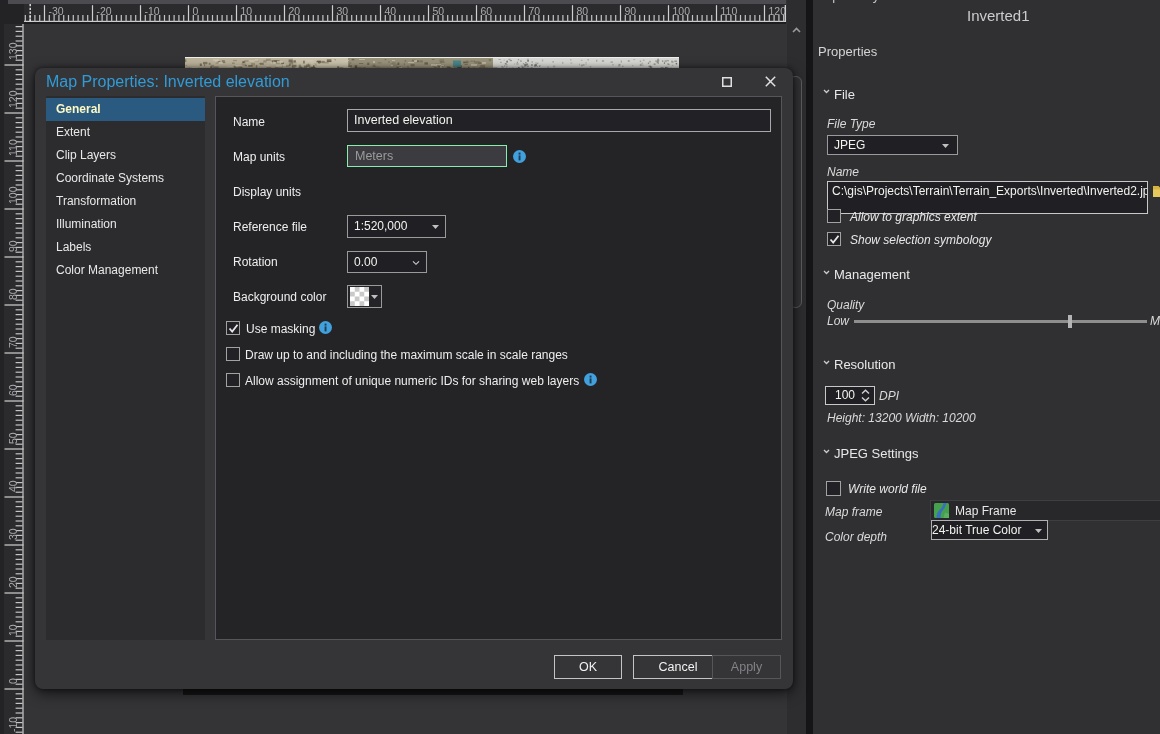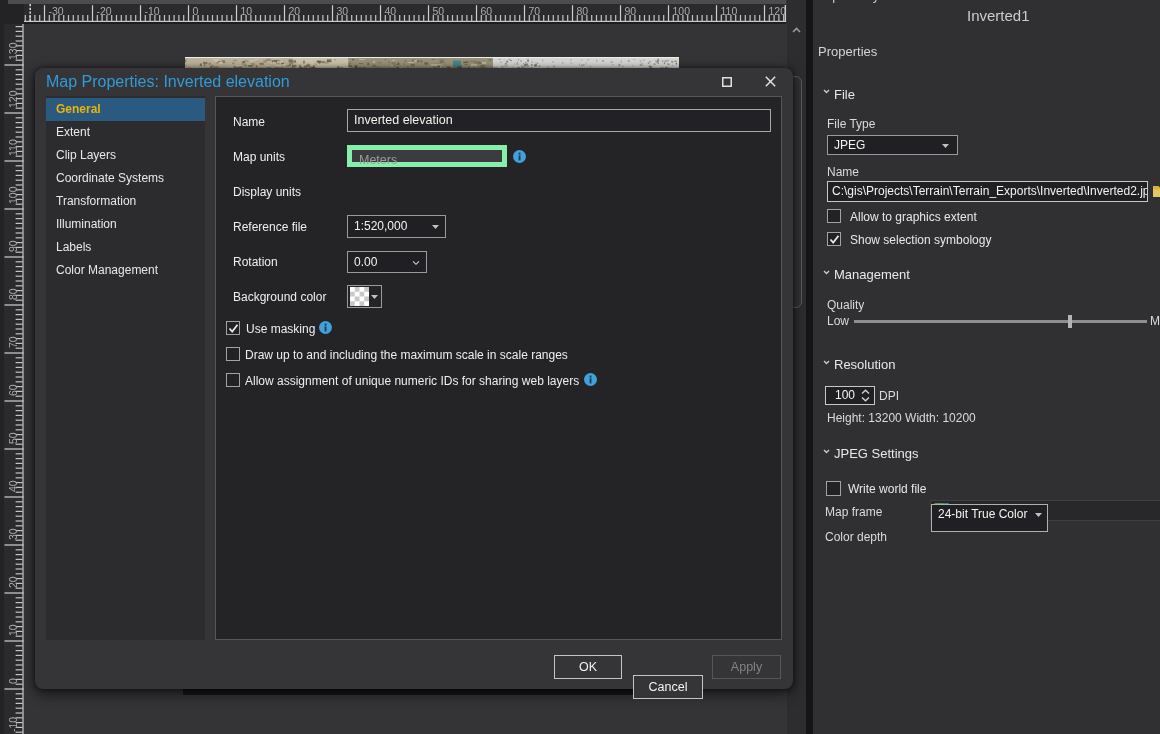--- a/index.html
+++ b/index.html
@@ -1,20 +1,20 @@
 <!DOCTYPE html>
 <html><head><meta charset="utf-8">
 <style>
 * { margin:0; padding:0; box-sizing:border-box; }
 html,body { width:1160px; height:734px; overflow:hidden; background:#343437;
   font-family:"Liberation Sans", sans-serif; }
 #app { position:relative; width:1160px; height:734px; }
 .abs { position:absolute; }
 .lbl { position:absolute; font-size:12px; color:#eeeeee; white-space:nowrap; }
-.rlbl { position:absolute; font-size:12px; color:#dadada; white-space:nowrap; }
+.rlbl { position:absolute; font-size:12px; color:#dadada; white-space:nowrap;font-style:italic; }
 .hdr { position:absolute; font-size:13px; font-weight:500; color:#e8e8e8; white-space:nowrap; }
 .cb { position:absolute; width:14px; height:14px; border:1px solid #a2a2a2; background:#222226; }
 .combo { position:absolute; background:#202024; border:1px solid #9a9a9a; color:#f2f2ee;
   font-size:12px; white-space:nowrap; }
 .combo span svg, .abs > svg, .cb svg, span > svg { display:block; }
 .btn { position:absolute; width:68px; height:24px; border:1px solid #c4c4c4; background:#353538;
   color:#f2f2f2; font-size:12.5px; text-align:center; line-height:22px; }
 </style></head>
 <body>
 <div id="app">
@@ -712,21 +712,21 @@
 
     <div class="rlbl" style="left:14px;top:117px">File Type</div>
     <div class="combo" style="left:14px;top:135px;width:131px;height:20px;line-height:18px;padding-left:6px">JPEG
       <span style="position:absolute;right:8px;top:8px">
           <svg width="7" height="4" viewBox="0 0 7 4">
             <path d="M0 0 L7 0 L3.5 4 Z" fill="#c0c0c0"></path>
           </svg>
         </span></div>
 
     <div class="rlbl" style="left:14px;top:165px">Name</div>
-    <div class="combo" style="left:14px;top:181px;width:321px;height:21px;line-height:19px;border-color:#c8c8c8;padding-left:4px;font-size:12px;overflow:hidden">C:\gis\Projects\Terrain\Terrain_Exports\Inverted\Inverted2.jp</div>
+    <div class="combo" style="left:14px;top:181px;width:321px;height:33px;line-height:19px;border-color:#c8c8c8;padding-left:4px;font-size:12px;overflow:hidden">C:\gis\Projects\Terrain\Terrain_Exports\Inverted\Inverted2.jp</div>
     <div class="abs" style="left:340px;top:184px">
         <svg width="15" height="13" viewBox="0 0 15 13">
           <path d="M0 2 L5.5 2 L7 3.6 L15 3.6 L15 13 L0 13 Z" fill="#d8b23e"></path>
           <path d="M0 5.5 L15 5.5 L15 13 L0 13 Z" fill="#e6c85e"></path>
         </svg>
       </div>
 
     <div class="cb" style="left:14px;top:209px"></div>
     <div class="rlbl" style="left:37px;top:210px;color:#e8e8e8">Allow to graphics extent</div>
     <div class="cb" style="left:14px;top:232px">
@@ -781,55 +781,55 @@
     <div class="abs" style="left:121px;top:503px">
         <svg width="15" height="15" viewBox="0 0 15 15">
           <rect width="15" height="15" rx="1.5" fill="#46a14e"></rect>
           <path d="M9.5 0 L13 0 C11 2.5 11.5 4.5 9.5 6.5 C7.5 8.5 6.5 10.5 6.5 15 L2.5 15 C2.5 10 4.5 8 6.5 6 C8.5 4 9 2 9.5 0 Z" fill="#3a6fc0"></path>
           <path d="M11 9.5 L15 11 L15 15 L9.5 15 Z" fill="#5ab162"></path>
         </svg>
       </div>
     <div class="abs" style="left:142px;top:504px;font-size:12px;color:#e8e8e8">Map Frame</div>
 
     <div class="rlbl" style="left:12px;top:530px">Color depth</div>
-    <div class="combo" style="left:118px;top:504px;width:117px;height:28px;line-height:18px;border-color:#b0b0b0;padding-left:6px;font-size:12px">24-bit True Color
+    <div class="combo" style="left:118px;top:520px;width:117px;height:20px;line-height:18px;border-color:#b0b0b0;font-size:12px">24-bit True Color
       <span style="position:absolute;right:5px;top:8px">
           <svg width="7" height="4" viewBox="0 0 7 4">
             <path d="M0 0 L7 0 L3.5 4 Z" fill="#c0c0c0"></path>
           </svg>
         </span></div>
   </div>
 
   <div class="abs" style="left:35px;top:68px;width:758px;height:621px;background:#353538;border-radius:8px;
        box-shadow:0 4px 14px rgba(0,0,0,0.65), 0 0 4px rgba(0,0,0,0.5)">
     <div class="abs" style="left:11px;top:5px;font-size:16px;color:#319bd6">Map Properties: Inverted elevation</div>
     <svg class="abs" style="left:687px;top:9px" width="10" height="10" viewBox="0 0 10 10">
       <rect x="0.75" y="0.75" width="8.5" height="8.5" fill="none" stroke="#e0e0e0" stroke-width="1.5"></rect>
       </svg>
     <svg class="abs" style="left:730px;top:8px" width="11" height="11" viewBox="0 0 11 11">
       <path d="M0.8 0.8 L10.2 10.2 M10.2 0.8 L0.8 10.2" stroke="#e0e0e0" stroke-width="1.5"></path>
       </svg>
 
     <div class="abs" style="left:11px;top:28px;width:159px;height:544px;background:#2c2c2f;color:#e8e8e8;font-size:12px">
-      <div style="height:23px;line-height:23px;padding-left:10px;margin-top:2px;background:#2b5a80;font-weight:bold;color:#eab308">General</div>
+      <div style="height:23px;line-height:23px;padding-left:10px;margin-top:2px;background:#2b5a80;font-weight:bold;color:#fef9c3">General</div>
       <div style="height:23px;line-height:23px;padding-left:10px">Extent</div>
       <div style="height:23px;line-height:23px;padding-left:10px">Clip Layers</div>
       <div style="height:23px;line-height:23px;padding-left:10px">Coordinate Systems</div>
       <div style="height:23px;line-height:23px;padding-left:10px">Transformation</div>
       <div style="height:23px;line-height:23px;padding-left:10px">Illumination</div>
       <div style="height:23px;line-height:23px;padding-left:10px">Labels</div>
       <div style="height:23px;line-height:23px;padding-left:10px">Color Management</div>
     </div>
 
     <div class="abs" style="left:180px;top:28px;width:567px;height:544px;background:#242427;border:1px solid #55555a">
       <div class="lbl" style="left:17px;top:18px">Name</div>
       <div class="combo" style="left:131px;top:12px;width:424px;height:23px;line-height:21px;border-color:#a8a8a8;padding-left:6px;background:#222226;font-size:12.5px">Inverted elevation</div>
 
       <div class="lbl" style="left:17px;top:53px">Map units</div>
-      <div class="abs" style="left:131px;top:48px;width:160px;height:22px;background:#3c3c40;border:5px solid #86efac;color:#9b9b9b;font-size:12.5px;line-height:20px;padding-left:7px">Meters</div>
+      <div class="abs" style="left:131px;top:48px;width:160px;height:22px;background:#3c3c40;border:1px solid #86efac;color:#9b9b9b;font-size:12.5px;line-height:20px;padding-left:7px">Meters</div>
       <div class="abs" style="left:297px;top:53px">
           <svg width="13" height="13" viewBox="0 0 13 13">
             <circle cx="6.5" cy="6.5" r="6.5" fill="#42a0dc"></circle>
             <rect x="5.6" y="2.6" width="1.9" height="2" fill="#1b3e56"></rect>
             <rect x="5.6" y="5.4" width="1.9" height="5" fill="#1b3e56"></rect>
           </svg>
         </div>
 
       <div class="lbl" style="left:17px;top:88px">Display units</div>
 
@@ -893,17 +893,17 @@
       <div class="abs" style="left:368px;top:276px">
           <svg width="13" height="13" viewBox="0 0 13 13">
             <circle cx="6.5" cy="6.5" r="6.5" fill="#42a0dc"></circle>
             <rect x="5.6" y="2.6" width="1.9" height="2" fill="#1b3e56"></rect>
             <rect x="5.6" y="5.4" width="1.9" height="5" fill="#1b3e56"></rect>
           </svg>
         </div>
     </div>
 
     <div class="btn" style="left:519px;top:587px">OK</div>
-    <div class="btn" style="left:598px;top:607px;width:70px">Cancel</div>
+    <div class="btn" style="left:598px;top:587px;width:90px">Cancel</div>
     <div class="btn" style="left:677px;top:587px;width:69px;border-color:#55555a;color:#828287">Apply</div>
   </div>
 
 </div>
 
 </body></html>

